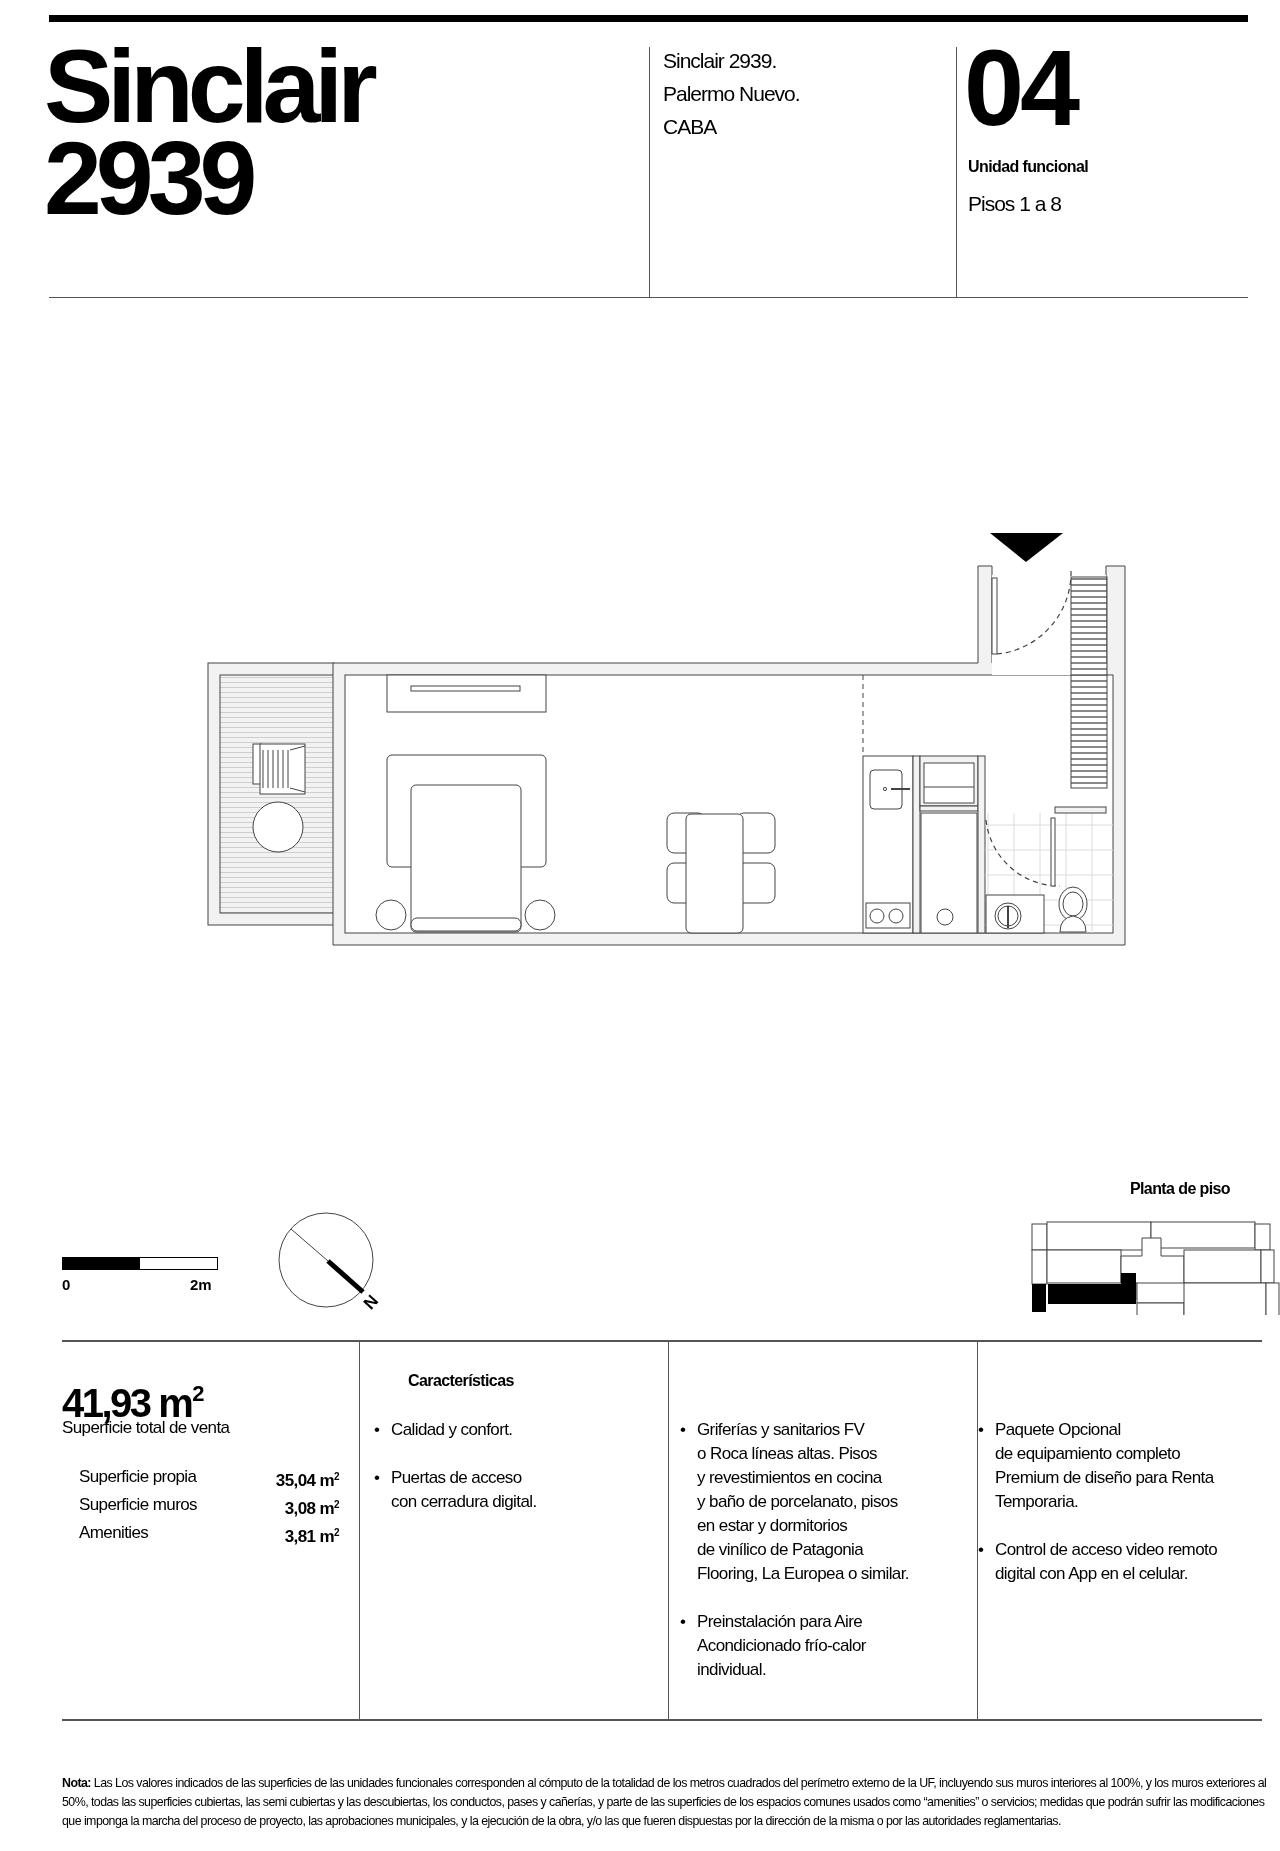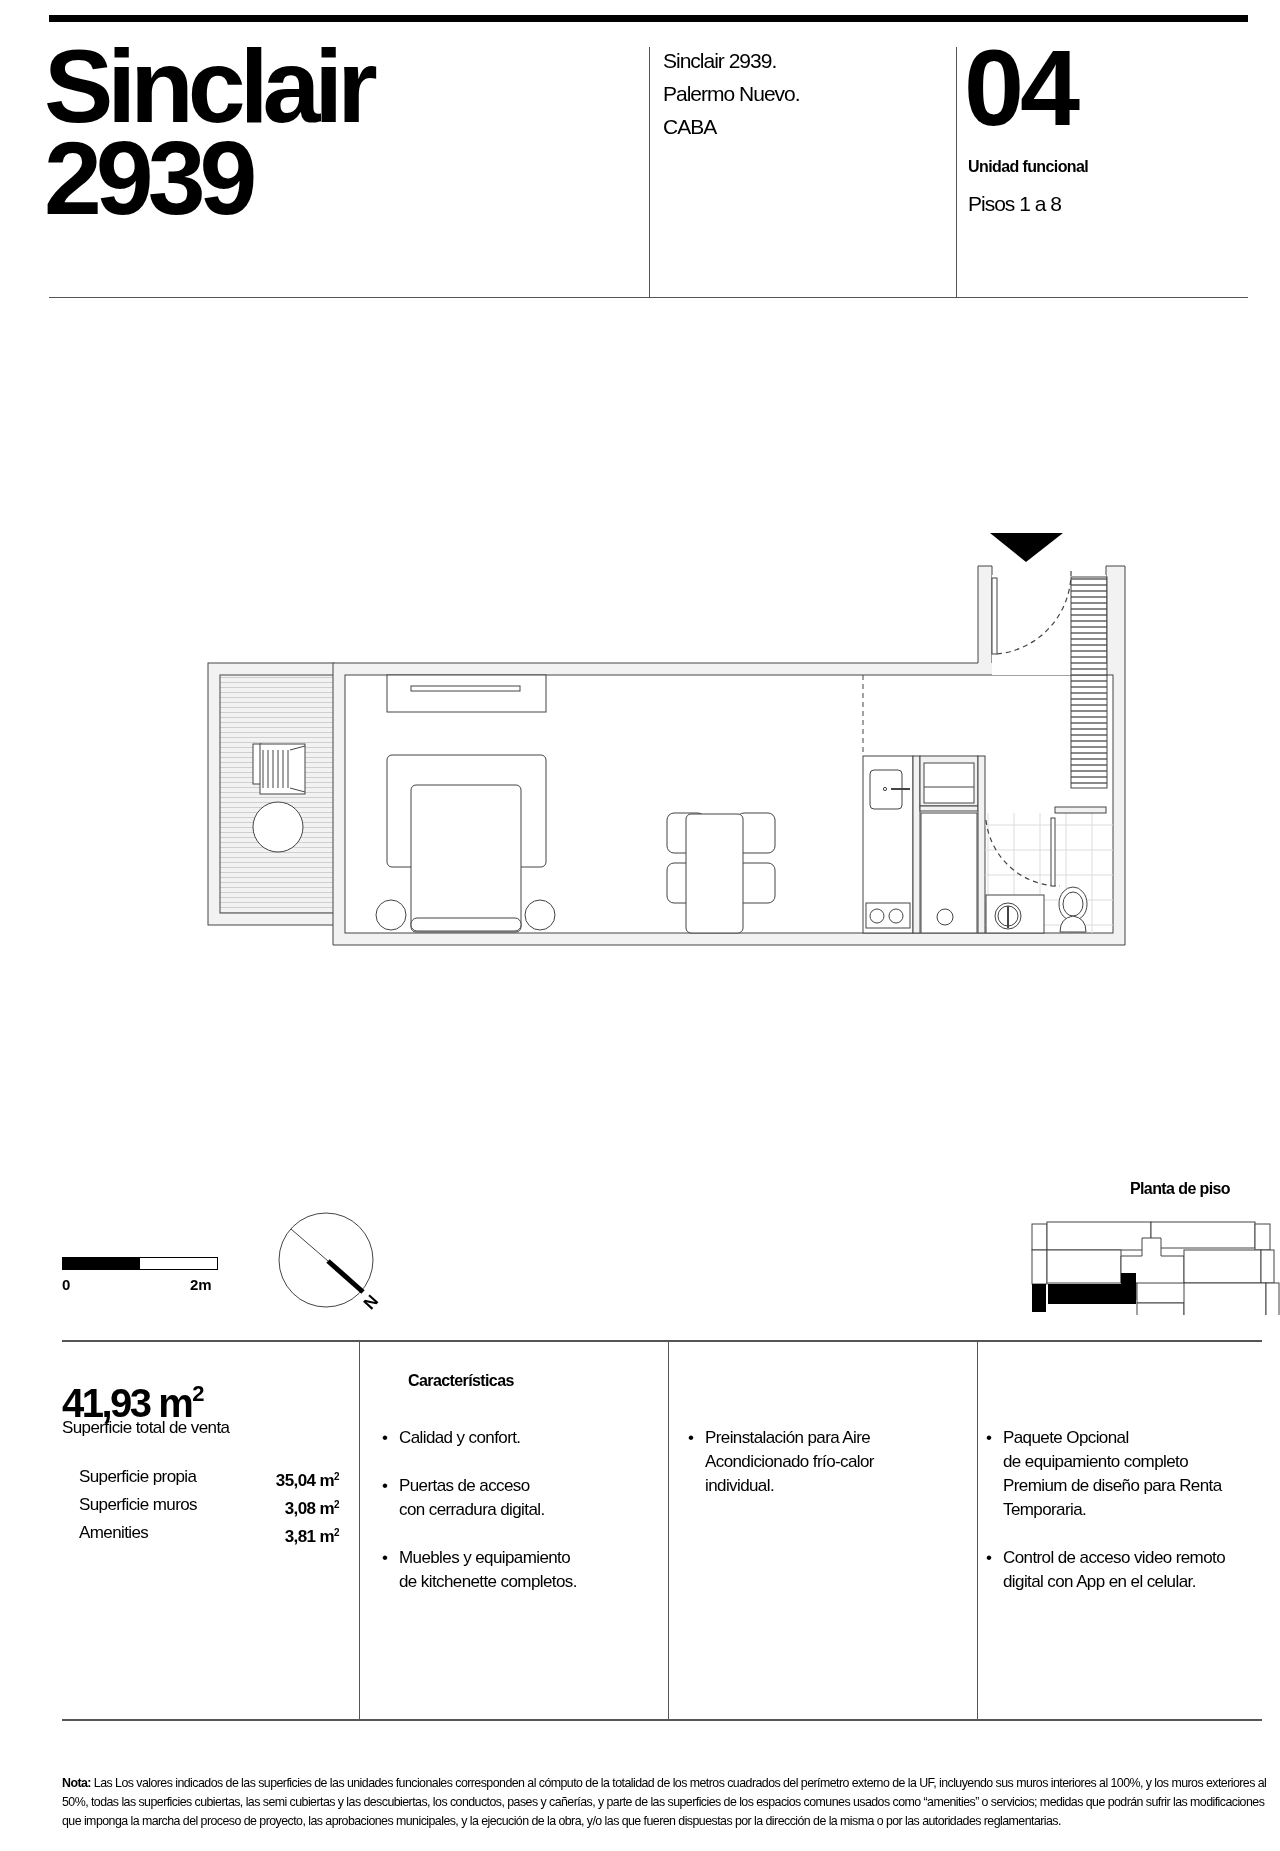--- a/index.html
+++ b/index.html
@@ -24,21 +24,21 @@
   .spec-top-rule { left: 62px; top: 1340px; width: 1200px; height: 2px; background: #555; }
   .spec-bottom-rule { left: 62px; top: 1719px; width: 1200px; height: 2px; background: #555; }
   .area-big { left: 62px; top: 1372px; font-weight: 700; font-size: 40px; letter-spacing: -2.5px; line-height: 44px; }
   .area-big sup { font-size: 22px; vertical-align: 16px; margin-left: 1px; }
   .area-sub { left: 62px; top: 1418px; font-size: 17px; letter-spacing: -0.6px; }
   .area-rows { left: 79px; top: 1465px; width: 260px; }
   .area-row { display: flex; justify-content: space-between; font-size: 17px; line-height: 24px; letter-spacing: -0.6px; }
   .area-row .v { font-weight: 700; }
   .area-row .v sup { font-size: 10px; vertical-align: 6px; }
   .col-head { left: 375px; top: 1372px; font-weight: 700; font-size: 16px; letter-spacing: -0.6px; margin-left: 33px; }
-  .bullets { margin: 8px; padding: 0; list-style: none; }
+  .bullets { margin: 0; padding: 0; list-style: none; }
   .bullets li { position: relative; padding-left: 17px; font-size: 17px; line-height: 24px; letter-spacing: -0.6px; margin-bottom: 24px; white-space: pre-line; }
   .bullets li::before { content: "•"; position: absolute; left: 0; top: 0; }
   .col1 { left: 374px; top: 1418px; width: 290px; }
   .col2 { left: 680px; top: 1418px; width: 290px; }
   .col3 { left: 978px; top: 1418px; width: 290px; }
   .note { left: 62px; top: 1774px; width: 1205px; font-size: 12.4px; line-height: 19px; letter-spacing: -0.55px; }
   .note b { font-weight: 700; }
 </style>
 </head>
 <body>
@@ -218,24 +218,29 @@
     <span class="v"><span>3,81 m</span><sup>2</sup></span>
   </div>
 </div>
 
 <div class="abs col-head">Características</div>
 
 <ul class="abs bullets col1">
   <li>Calidad y confort.</li>
   <li>Puertas de acceso
 con cerradura digital.</li>
-  <li>Muebles y equipamiento
-de kitchenette completos.</li>
 </ul>
 <ul class="abs bullets col2">
+  <li>Griferías y sanitarios FV
+o Roca líneas altas. Pisos
+y revestimientos en cocina
+y baño de porcelanato, pisos
+en estar y dormitorios
+de vinílico de Patagonia
+Flooring, La Europea o similar.</li>
   <li>Preinstalación para Aire
 Acondicionado frío-calor
 individual.</li>
 </ul>
 <ul class="abs bullets col3">
   <li>Paquete Opcional
 de equipamiento completo
 Premium de diseño para Renta
 Temporaria.</li>
   <li>Control de acceso video remoto

